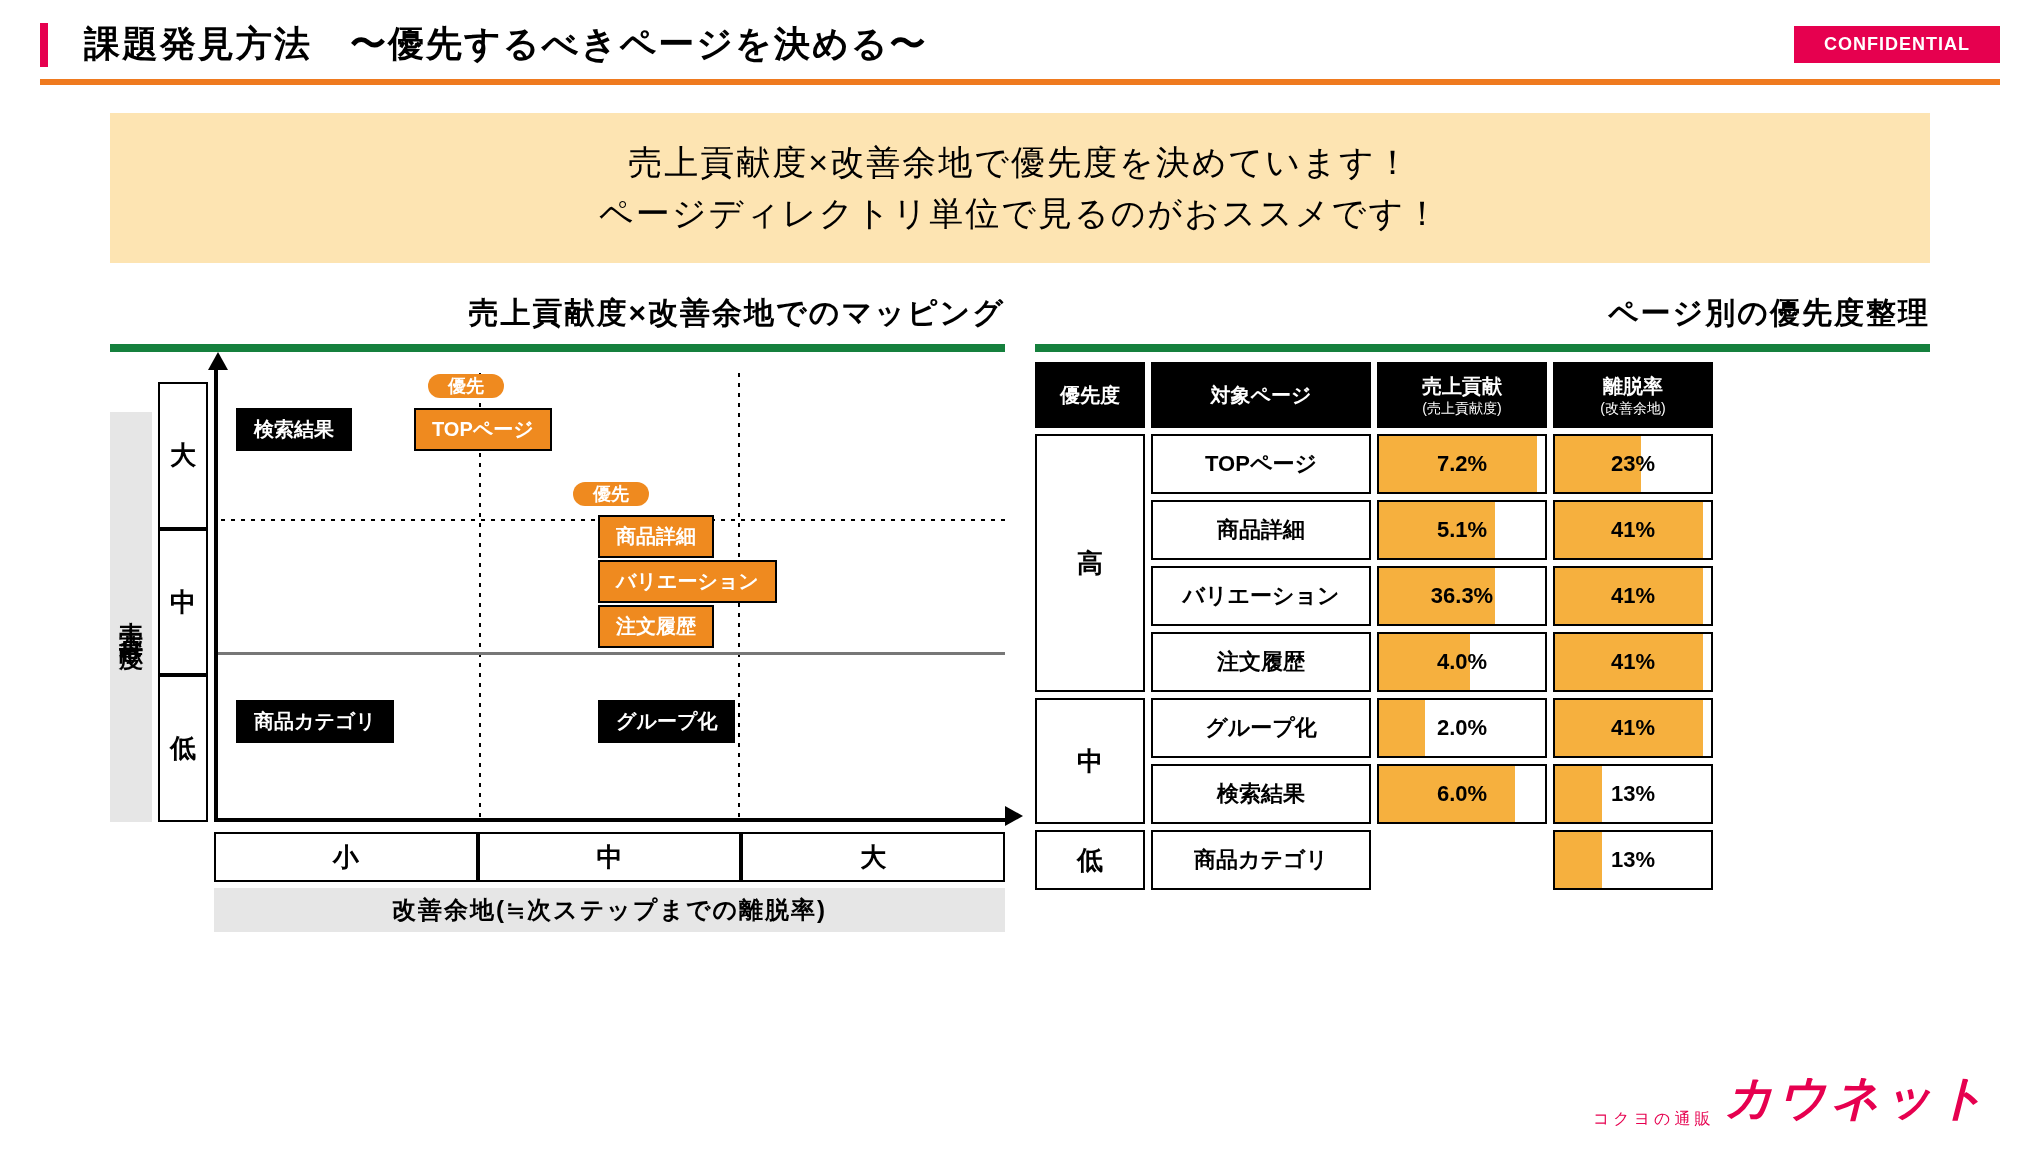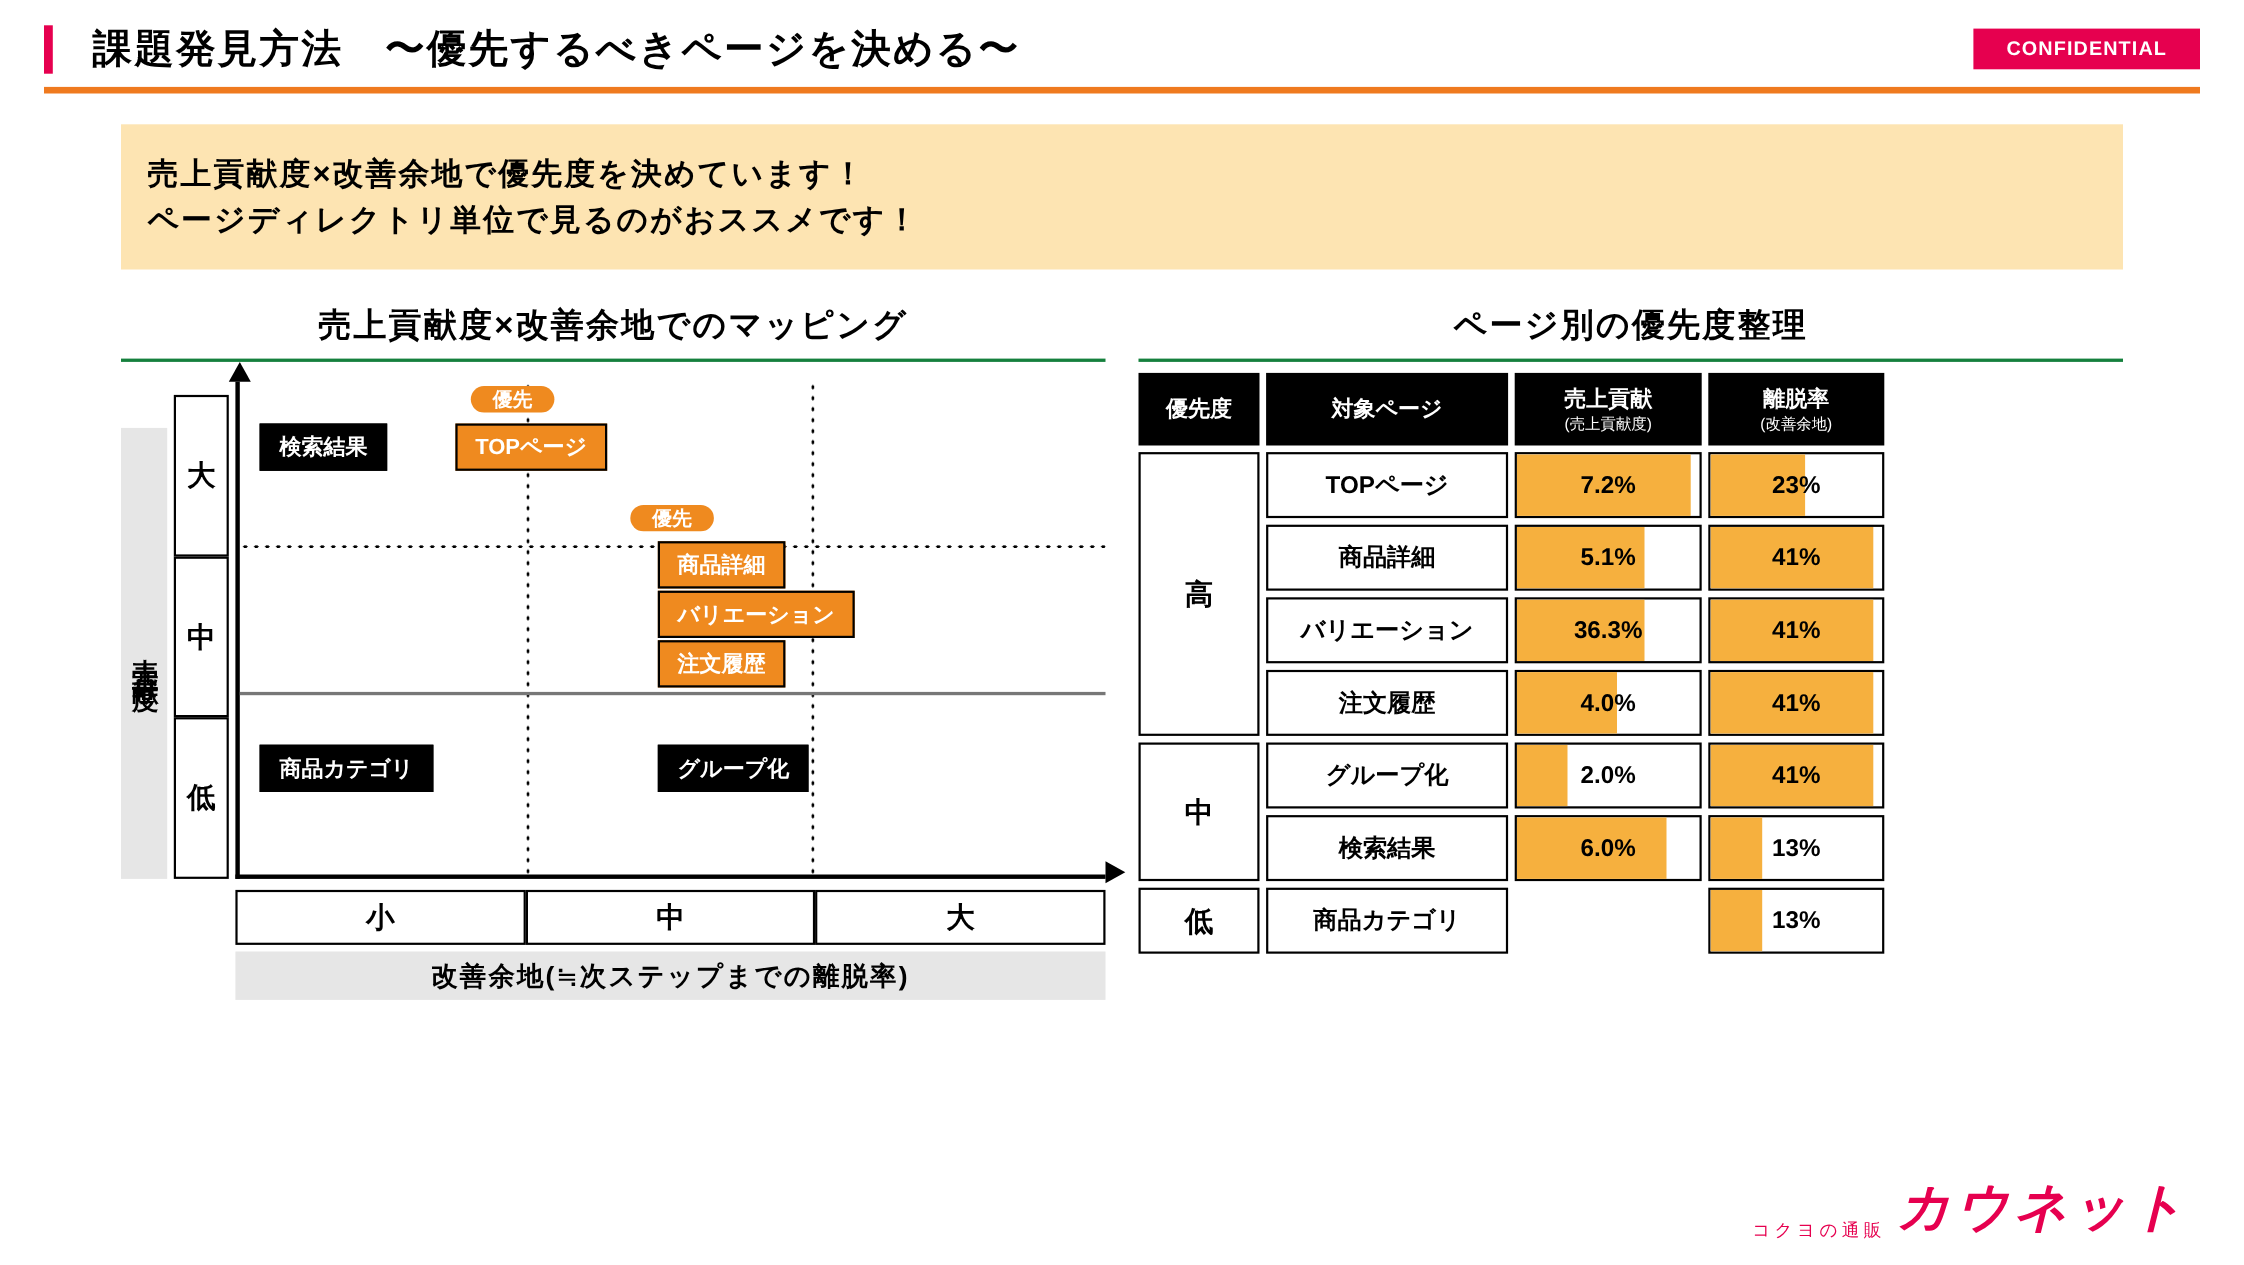--- a/index.html
+++ b/index.html
@@ -3,24 +3,24 @@
 <meta charset="utf-8">
 <style>
 *{box-sizing:border-box;margin:0;padding:0}
 body{font-family:"Hiragino Sans","Yu Gothic","Meiryo",sans-serif;background:#fff;width:2040px;height:1150px;padding:20px 40px;position:relative;}
 .header{display:flex;align-items:center;justify-content:space-between;margin-bottom:10px}
 .title-wrap{display:flex;align-items:center;gap:36px}
 .red-bar{width:8px;height:44px;background:#e6004f}
 .title{font-size:36px;font-weight:700;letter-spacing:2px}
 .badge{background:#e6004f;color:#fff;font-size:18px;font-weight:600;padding:8px 30px;letter-spacing:1px}
 .hr{height:6px;background:#ef7a1f;margin-bottom:28px}
-.banner{background:#fde4b2;padding:24px;font-size:28px;font-weight:700;letter-spacing:2px;line-height:1.5;margin:0 70px 20px 70px}
+.banner{background:#fde4b2;text-align:center;padding:24px;font-size:34px;font-weight:400;letter-spacing:2px;line-height:1.5;margin:0 70px 20px 70px}
 .cols{display:flex;gap:30px;margin:0 70px}
 .col{flex:1}
-.subhead{font-size:30px;font-weight:700;text-align:center;padding:10px 0;border-bottom:3px solid #15803d;margin-bottom:10px;letter-spacing:2px}
+.subhead{font-size:30px;font-weight:700;text-align:right;padding:10px 0;border-bottom:8px solid #15803d;margin-bottom:10px;letter-spacing:2px}
 
 
 .chart-area{position:relative;height:580px;padding-left:100px}
 .y-label{position:absolute;left:0;top:50px;bottom:120px;width:42px;background:#e6e6e6;writing-mode:vertical-rl;text-orientation:upright;display:flex;align-items:center;justify-content:center;font-size:24px;font-weight:700;letter-spacing:6px}
 .y-scale{position:absolute;left:48px;top:20px;bottom:120px;width:50px;display:flex;flex-direction:column}
 .y-cell{flex:1;border:2px solid #000;display:flex;align-items:center;justify-content:center;font-size:26px;font-weight:600}
 .plot{position:absolute;left:104px;right:0;top:8px;bottom:120px;border-left:4px solid #000;border-bottom:4px solid #000}
 .plot:after{content:"";position:absolute;right:-18px;bottom:-8px;border-left:18px solid #000;border-top:10px solid transparent;border-bottom:10px solid transparent}
 .plot:before{content:"";position:absolute;left:-10px;top:-18px;border-bottom:18px solid #000;border-left:10px solid transparent;border-right:10px solid transparent}
 .vline,.hline{position:absolute;background-image:radial-gradient(#000 35%,transparent 35%)}

